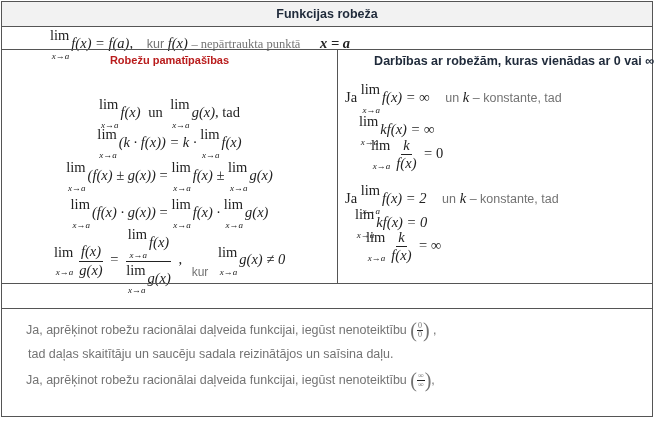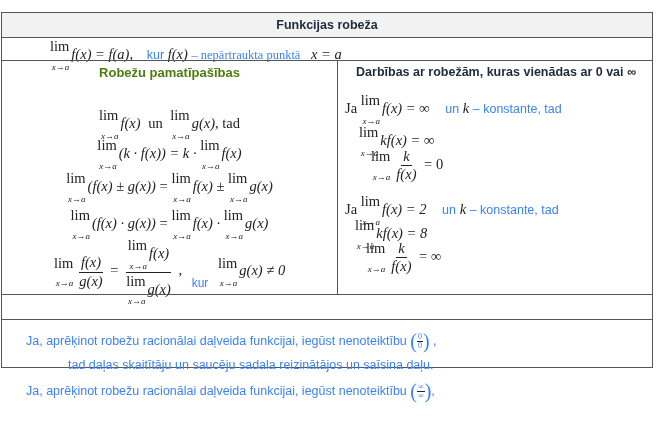--- a/index.html
+++ b/index.html
@@ -1,34 +1,34 @@
 <!DOCTYPE html>
 <html><head>
 <meta charset="utf-8">
 <style>
   html, body { margin:0; padding:0; background:#ffffff; }
   body { width:658px; height:423px; position:relative; overflow:hidden;
          font-family:"Liberation Sans", sans-serif; color:#1a1a1a; }
-  .frame { position:absolute; left:1px; top:12px; width:652px; height:356px;
+  .frame { position:absolute; left:1px; top:1px; width:652px; height:416px;
            border:1.5px solid #555; box-sizing:border-box; }
   .hline { position:absolute; left:0; right:0; height:0; border-top:1.3px solid #555; }
   .vline { position:absolute; width:0; border-left:1.3px solid #555; }
   .hdr { position:absolute; left:0; right:0; background:#f2f2f2; text-align:center;
          font-weight:bold; font-size:12.5px; color:#1f2a3a; }
   .serif { font-family:"Liberation Serif", "DejaVu Serif", serif; }
   .it { font-style:italic; }
   .math { font-family:"Liberation Serif", "DejaVu Serif", serif; font-size:14.5px; color:#222; }
   .lim { display:inline-flex; flex-direction:column; align-items:flex-end; vertical-align:middle; line-height:1; margin-right:2px; }
   .lim .l { font-size:14.5px; }
   .lim .s { font-size:9px; font-style:italic; margin-top:9px; }
   .frac { display:inline-flex; flex-direction:column; align-items:center; vertical-align:middle; line-height:1.05; margin:0 2px; }
   .frac .num { border-bottom:1px solid #222; padding:0 2px 1px; }
   .frac .den { padding:1px 2px 0; }
   .row { position:absolute; white-space:nowrap; }
-  .txt { font-size:12.5px; color:#3b82f6; }
+  .txt { font-size:12.5px; color:#737373; }
   .small-frac { display:inline-flex; flex-direction:column; align-items:center; vertical-align:middle; font-size:8px; line-height:1; }
   .small-frac .num { border-bottom:0.8px solid #222; padding:0 1px; }
   .paren { font-size:20px; vertical-align:middle; font-family:"Liberation Serif", serif; }
 </style>
 </head>
 <body>
 
 <div class="frame">
 
   <div class="hdr" style="top:0; height:24px; line-height:24px;">
@@ -37,27 +37,27 @@
   <div class="hline" style="top:24px;"></div>
 
   <div class="row math" style="left:48px; top:26px;">
     <span class="lim">
         <span class="l">lim</span>
         <span class="s">x→a</span>
       </span><span class="it">f(x) = f(a),</span>
     <span class="txt" style="margin-left:10px; font-family:'Liberation Sans',sans-serif;">kur</span>
     <span class="it">f(x)</span>
     <span class="txt" style="font-family:Liberation Serif, serif;">– nepārtraukta punktā</span>
-    <span class="it" style="margin-left:7px;">x = a</span>
+    <span class="it" style="margin-left:16px;font-weight:bold;">x = a</span>
   </div>
   <div class="hline" style="top:47px;"></div>
 
   <div class="vline" style="left:335px; top:47px; height:234px;"></div>
 
-  <div class="row" style="left:0; width:335px; top:52px; text-align:center; font-weight:bold; font-size:13px; color:#4d7c0f;">
+  <div class="row" style="left:0; width:335px; top:52px; text-align:center; font-weight:bold; font-size:11px; color:#b91c1c;">
     <span>Robežu pamatīpašības</span>
   </div>
 
   <div class="row math" style="left:0; width:335px; top:95px; text-align:center;">
     <span class="lim">
         <span class="l">lim</span>
         <span class="s">x→a</span>
       </span><span class="it">f(x)</span>
     <span style="margin:0 4px;">un</span>
     <span class="lim">
@@ -130,21 +130,21 @@
           </span><span class="it">g(x)</span></span>
       </span>
     <span>,</span>
     <span class="txt" style="font-family:'Liberation Sans',sans-serif; font-size:12px; position:relative; top:12px; margin:0 6px;">kur</span>
     <span class="lim">
         <span class="l">lim</span>
         <span class="s">x→a</span>
       </span><span class="it">g(x) ≠ 0</span>
   </div>
 
-  <div class="row" style="left:336px; width:316px; top:52px; text-align:center; font-weight:bold; font-size:12.5px; color:#1f2a3a;">
+  <div class="row" style="left:336px; width:316px; top:52px; text-align:right; font-weight:bold; font-size:12.5px; color:#1f2a3a;">
     <span>Darbības ar robežām, kuras vienādas ar 0 vai ∞</span>
   </div>
 
   <div class="row math" style="left:343px; top:80px;">
     <span class="serif">Ja</span>
     <span class="lim">
         <span class="l">lim</span>
         <span class="s">x→a</span>
       </span><span class="it">f(x) = ∞</span>
     <span class="txt" style="font-family:'Liberation Sans',sans-serif; margin-left:12px;">un</span>
@@ -175,21 +175,21 @@
         <span class="s">x→a</span>
       </span><span class="it">f(x) = 2</span>
     <span class="txt" style="font-family:'Liberation Sans',sans-serif; margin-left:12px;">un</span>
     <span class="it">k</span>
     <span class="txt" style="font-family:'Liberation Sans',sans-serif;">– konstante, tad</span>
   </div>
   <div class="row math" style="left:353px; top:205px;">
     <span class="lim">
         <span class="l">lim</span>
         <span class="s">x→a</span>
-      </span><span class="it">kf(x) = 8</span>
+      </span><span class="it">kf(x) = 0</span>
   </div>
   <div class="row math" style="left:364px; top:228px;">
     <span class="lim">
         <span class="l">lim</span>
         <span class="s">x→a</span>
       </span><span class="frac it">
         <span class="num">k</span>
         <span class="den">f(x)</span>
       </span>
     <span>= ∞</span>
@@ -199,21 +199,21 @@
   <div class="hline" style="top:306px;"></div>
 
   <div class="row txt" style="left:24px; top:317px;">
     <span>Ja, aprēķinot robežu racionālai daļveida funkcijai, iegūst nenoteiktību</span>
     <span class="paren">(</span><span class="small-frac serif">
         <span class="num">0</span>
         <span>0</span>
       </span><span class="paren">)</span>
     <span>,</span>
   </div>
-  <div class="row txt" style="left:26px; top:345px;margin-left:40px;">
+  <div class="row txt" style="left:26px; top:345px;">
     <span>tad daļas skaitītāju un saucēju sadala reizinātājos un saīsina daļu.</span>
   </div>
 
   <div class="row txt" style="left:24px; top:367px;">
     <span>Ja, aprēķinot robežu racionālai daļveida funkcijai, iegūst nenoteiktību</span>
     <span class="paren">(</span><span class="small-frac serif">
         <span class="num">∞</span>
         <span>∞</span>
       </span><span class="paren">)</span><span>,</span>
   </div>

